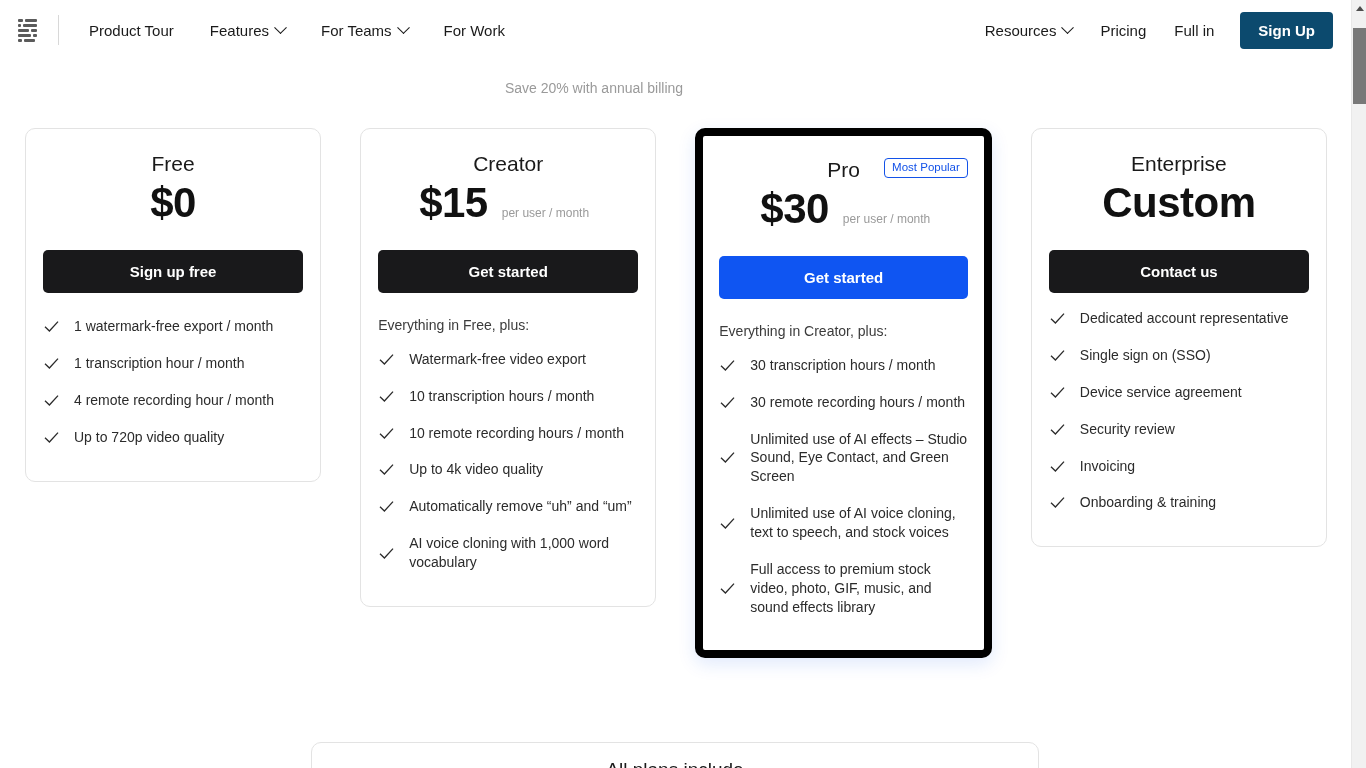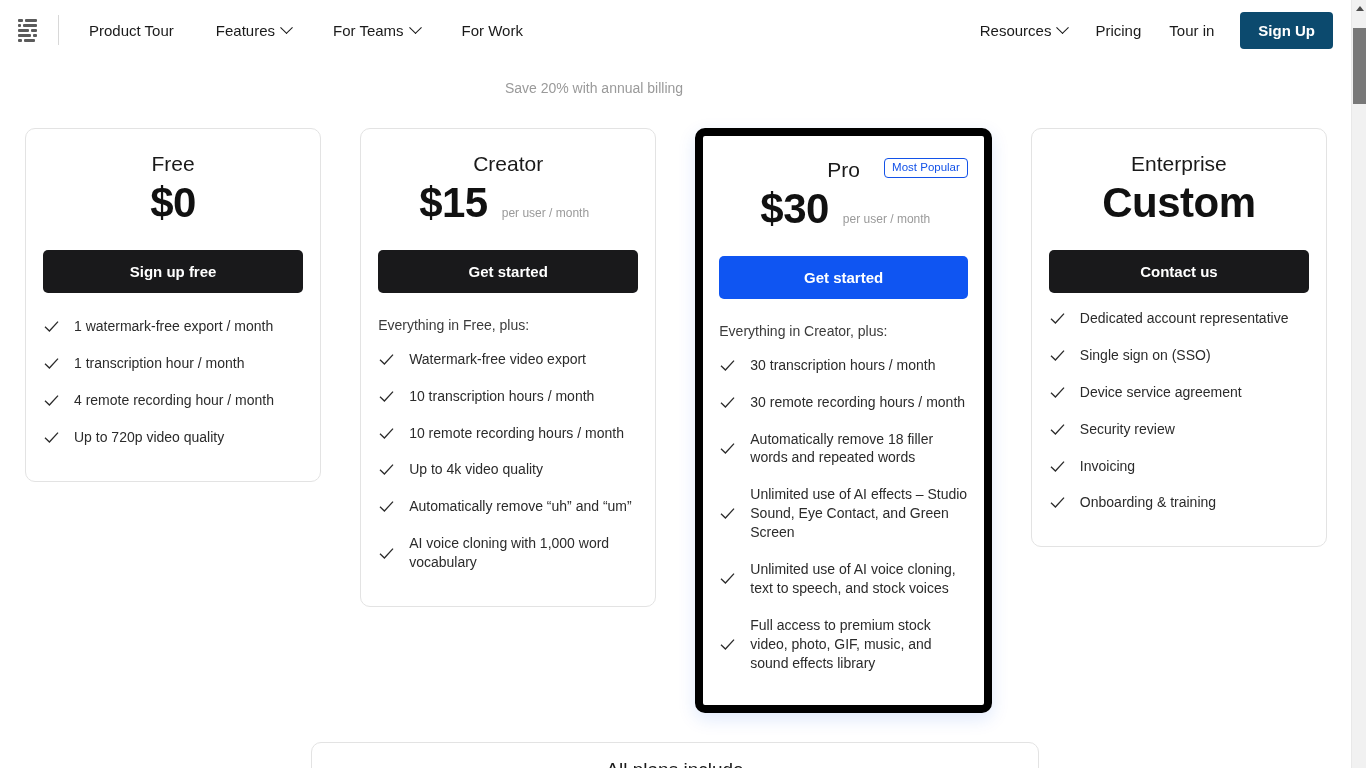--- a/index.html
+++ b/index.html
@@ -25,21 +25,21 @@
   .logo-mark {
     width: 22px; height: 24px;
     display: flex; flex-direction: column; justify-content: center; gap: 2px;
     margin-left: 6px;
   }
   .logo-row { display: flex; gap: 2px; height: 3px; }
   .logo-bar { background: #5b5b5b; border-radius: 1px; }
   .brand-divider {
     width: 1px; height: 30px; background: #d8d8d8; margin-left: 18px;
   }
-  .nav-left { display: flex; align-items: center; margin-left: 22px; gap: 14px; }
+  .nav-left { display: flex; align-items: center; margin-left: 22px; gap: 8px; }
   .nav-right { display: flex; align-items: center; margin-left: auto; gap: 0; }
   .nav-item {
     display: flex; align-items: center; gap: 7px;
     font-size: 15px; color: #1a1a1a;
     padding: 8px 14px;
     cursor: pointer; white-space: nowrap;
     line-height: 1;
   }
   .nav-item:first-child { padding-left: 8px; }
   .chev {
@@ -220,21 +220,21 @@
 
     <nav class="nav-right">
       <div class="nav-item">
         <span>Resources</span>
         <span class="chev"></span>
       </div>
       <div class="nav-item">
         <span>Pricing</span>
       </div>
       <div class="nav-item">
-        <span>Tour in</span>
+        <span>Full in</span>
       </div>
       <button class="signup-btn">Sign Up</button>
     </nav>
   </div>
 
   <div class="cut-glyph">&nbsp;</div>
   <div class="annual-note">Save 20% with annual billing</div>
 
   <div class="grid">
 
@@ -371,28 +371,20 @@
               </svg>
             </span>
           <span class="feature-text">30 remote recording hours / month</span>
         </li>
         <li class="feature">
           <span class="check">
               <svg width="17" height="17" viewBox="0 0 17 17">
                 <path d="M2 8.8 L6.4 13 L15 3.6" fill="none" stroke="#2b2b2b" stroke-width="1.3"></path>
               </svg>
             </span>
-          <span class="feature-text">Automatically remove 18 filler words and repeated words</span>
-        </li>
-        <li class="feature">
-          <span class="check">
-              <svg width="17" height="17" viewBox="0 0 17 17">
-                <path d="M2 8.8 L6.4 13 L15 3.6" fill="none" stroke="#2b2b2b" stroke-width="1.3"></path>
-              </svg>
-            </span>
           <span class="feature-text">Unlimited use of AI effects – Studio Sound, Eye Contact, and Green Screen</span>
         </li>
         <li class="feature">
           <span class="check">
               <svg width="17" height="17" viewBox="0 0 17 17">
                 <path d="M2 8.8 L6.4 13 L15 3.6" fill="none" stroke="#2b2b2b" stroke-width="1.3"></path>
               </svg>
             </span>
           <span class="feature-text">Unlimited use of AI voice cloning, text to speech, and stock voices</span>
         </li>

